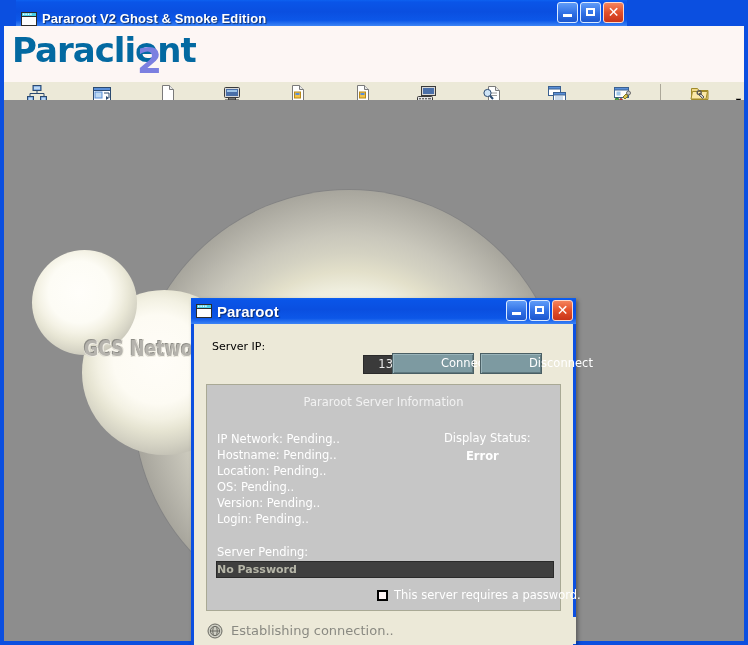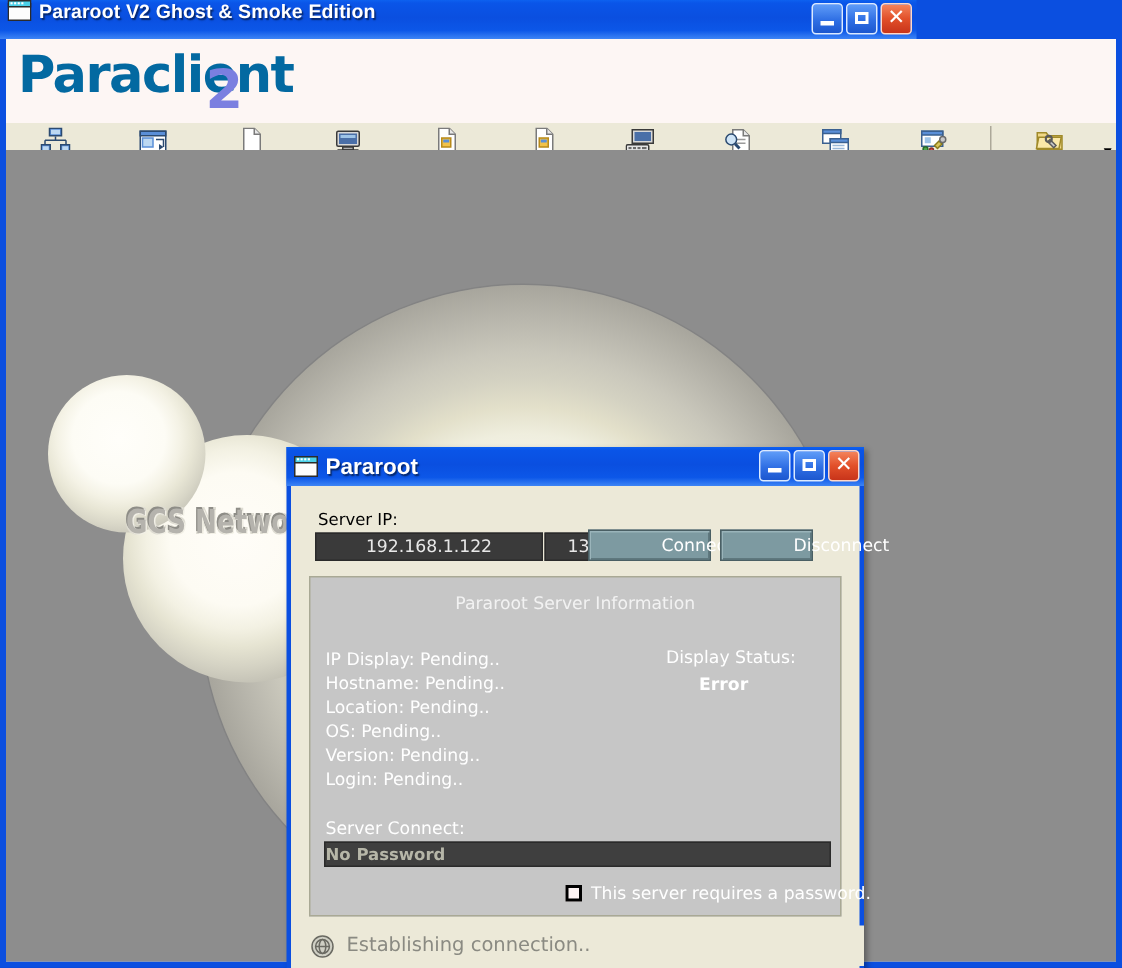--- a/index.html
+++ b/index.html
@@ -8,23 +8,23 @@
     font-family:"Liberation Sans", sans-serif;
     background:#0a46d8;
   }
   
   .app-window{
     position:absolute;left:0;top:0;width:748px;height:645px;
     background:#0b4fe0;
     box-sizing:border-box;
   }
   .app-titlebar{
-    position:absolute;left:0;top:0;width:611px;height:26px;
+    position:absolute;left:16px;top:0;width:611px;height:26px;
     background:linear-gradient(to bottom,#0d61f0 0%,#0a55e8 8%,#0a4fe0 45%,#0c57e8 78%,#3d84f5 100%);
-    display:flex;align-items:flex-start;
+    display:flex;align-items:flex-end;
   }
   .app-title-icon{
     width:16px;height:14px;margin-left:5px;margin-right:5px;position:relative;flex:none;
   }
   .app-title-text{
     color:#ffffff;font-size:13px;font-weight:bold;
     text-shadow:1px 1px 1px rgba(0,0,0,.55);
     letter-spacing:.1px;white-space:nowrap;
   }
   .winbtns{position:absolute;right:3px;top:2px;display:flex;gap:2px;}
@@ -432,53 +432,52 @@
           <div class="wbtn close">
               <span class="xg">✕</span>
             </div>
         </div>
       </div>
 
       <div class="dlg-body">
 
         <div class="lbl-serverip">Server IP:</div>
 
-        <div class="ipbox" title="IP address">192.168.1.122</div>
 
         <div class="portbox" title="Port">1338</div>
 
         <span class="bookicon">
           <svg width="18" height="18" viewBox="0 0 18 18">
             <path d="M2 9 l8 -5 l6 3 l-8 5 z" fill="#cfd8e8" stroke="#2b3a6a"></path>
             <path d="M2 11 l8 -5 l6 3 l-8 5 z" fill="#2b3ad8" stroke="#1a2080"></path>
             <path d="M2 12.6 l8 -5 l6 3 l-8 5 z" fill="#5a6ae8" stroke="#1a2080"></path>
           </svg>
         </span>
 
         <div class="btn btn-connect">Connect</div>
         <div class="btn btn-disconnect">Disconnect</div>
 
         <div class="infopanel">
           <div class="info-head">Pararoot Server Information</div>
 
           <div class="info-lines">
-            <div class="info-line">IP Display: Pending..</div>
+            <div class="info-line">IP Network: Pending..</div>
             <div class="info-line">Hostname: Pending..</div>
             <div class="info-line">Location: Pending..</div>
             <div class="info-line">OS: Pending..</div>
             <div class="info-line">Version: Pending..</div>
             <div class="info-line">Login: Pending..</div>
           </div>
 
           <div class="status-block">
             <div class="status-label">Display Status:</div>
             <div class="status-value">Error</div>
           </div>
 
-          <div class="pw-label">Server Connect:</div>
+          <div class="pw-label">Server Pending:</div>
           <div class="pw-box" title="No Password">No Password</div>
 
           <div class="pw-check-row">
             <span class="checkbox"></span>
             <span class="pw-check-label">This server requires a password.</span>
           </div>
         </div>
 
         <div class="dlg-status">
           <span class="status-icon">

